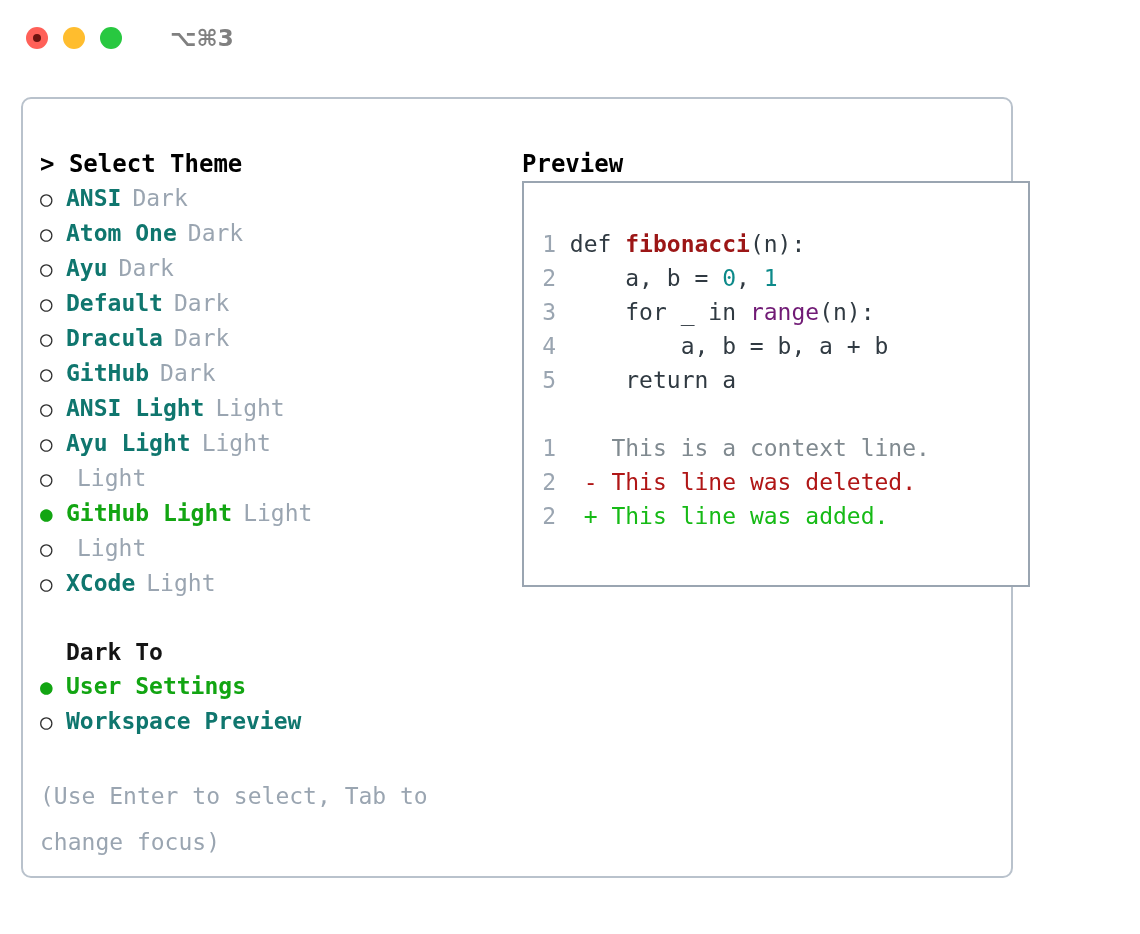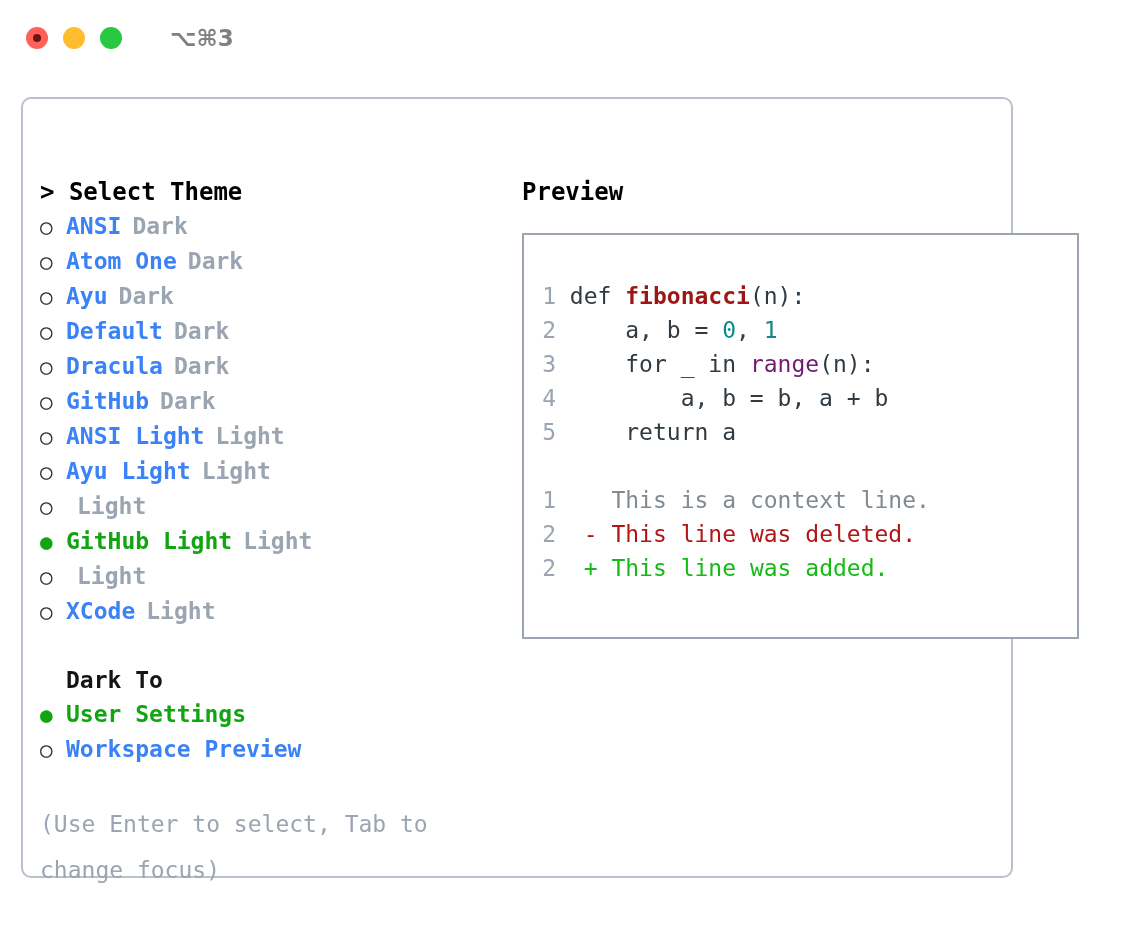--- a/index.html
+++ b/index.html
@@ -72,21 +72,21 @@
     width: 992px;
     height: 781px;
     border: 2px solid #b9c2cc;
     border-radius: 10px;
     box-sizing: border-box;
     background: #ffffff;
   }
   .panel-inner {
     position: absolute;
     inset: 0;
-    padding: 76px 0 0 17px;
+    padding: 48px 0 0 17px;
     box-sizing: border-box;
     display: flex;
   }
 
   
   .left-col {
     width: 470px;
     flex: 0 0 470px;
   }
   .section-title {
@@ -106,27 +106,27 @@
   .bullet {
     width: 26px;
     flex: 0 0 26px;
     font-size: 21px;
     color: #303030;
     line-height: 34px;
   }
   .bullet.sel { color: #12a512; }
   .theme-name {
     font-weight: bold;
-    color: #3b82f6;
+    color: #0f766e;
   }
   .theme-row.selected .theme-name { color: #12a512; }
   .theme-tag {
     color: #9aa5b1;
     margin-left: 11px;
-    font-weight: bold;
+    font-weight: normal;
   }
   .spacer-row { height: 34px; }
 
   .apply-title {
     font-size: 23px;
     font-weight: bold;
     color: #141414;
     line-height: 34px;
     padding-left: 26px;
     white-space: pre;
@@ -143,25 +143,24 @@
   
   .right-col {
     flex: 1;
     padding-left: 12px;
   }
   .preview-title {
     font-size: 24px;
     font-weight: bold;
     color: #000000;
     line-height: 34px;
-    margin-bottom: 24px;
     white-space: pre;
   }
   .preview-box {
-    width: 557px;
+    width: 508px;
     height: 406px;
     border: 2px solid #9aa5b1;
     box-sizing: border-box;
     background: #ffffff;
     padding: 44px 0 0 18px;
   }
   .code-line {
     font-size: 23px;
     line-height: 34px;
     white-space: pre;

